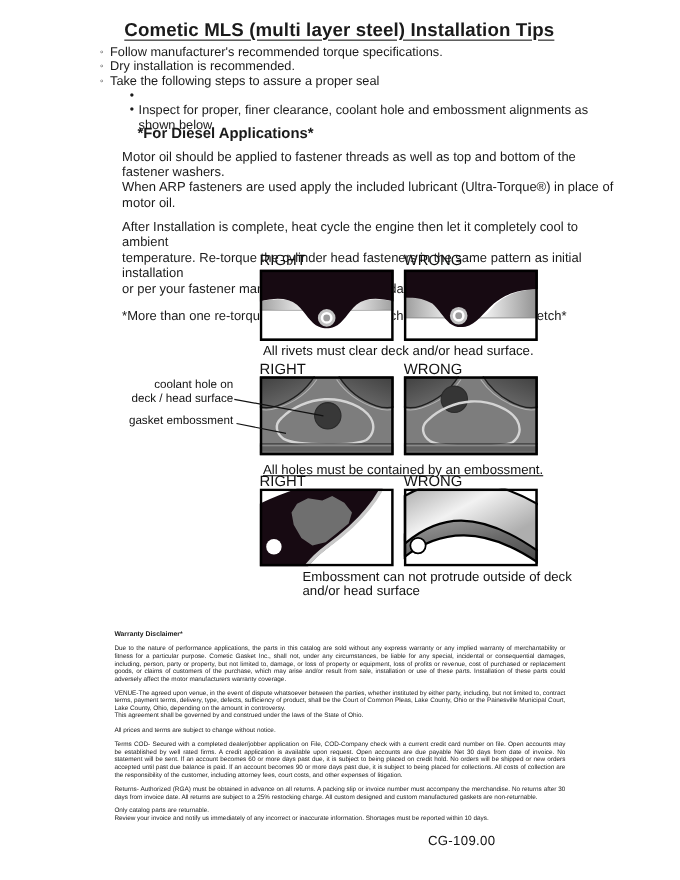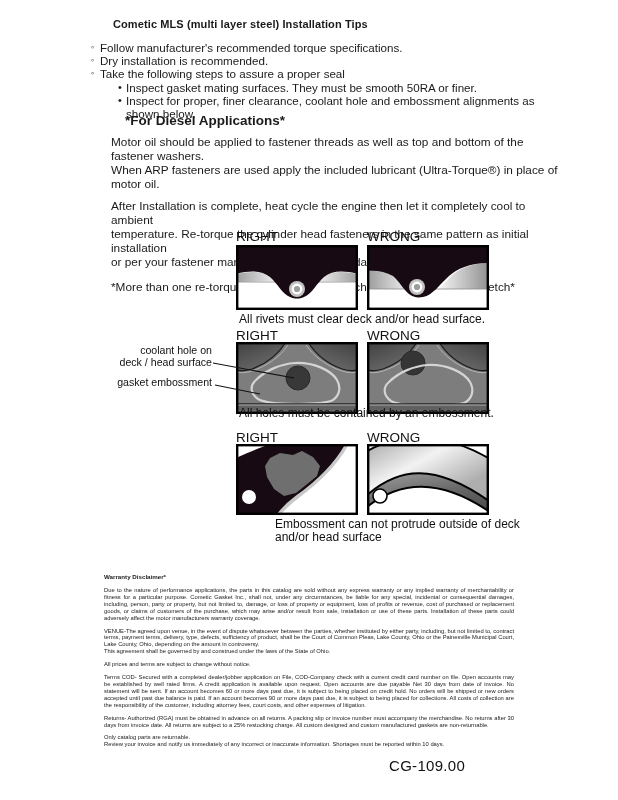--- a/index.html
+++ b/index.html
@@ -2,22 +2,22 @@
 <html><head>
 <meta charset="utf-8">
 <style>
   html,body{margin:0;padding:0;}
   body{
     width:618px;height:800px;background:#ffffff;position:relative;
     font-family:"Liberation Sans", sans-serif;color:#1a1a1a;overflow:hidden;
   }
   .abs{position:absolute;}
   
-  .title{left:113px;top:18px;font-size:11px;font-weight:bold;
-    text-underline-offset:3px;letter-spacing:.1px;}
+  .title{left:113px;top:18px;font-size:17px;font-weight:bold;
+    text-decoration:underline;text-underline-offset:3px;letter-spacing:.1px;}
   
   .bullets{left:91px;top:41px;font-size:11.6px;line-height:13.2px;width:470px;}
   .brow{display:flex;}
   .bm{width:9px;flex:0 0 9px;font-size:9px;line-height:13.2px;}
   .sub{margin-left:27px;}
   .sub .bm{width:8px;flex:0 0 8px;font-size:11px;}
   
   .diesel{left:111px;top:113px;width:452px;}
   .dh{font-size:13.5px;font-weight:bold;margin:0 0 7px 14px;}
   .dp{font-size:11.8px;line-height:14px;margin:0 0 8px 0;white-space:pre-line;}
@@ -29,21 +29,21 @@
   .dbox svg{display:block;}
   .dcap{position:absolute;font-size:12px;line-height:12.8px;white-space:pre-line;color:#111;}
   .callout{position:absolute;font-size:10.6px;line-height:12px;text-align:right;
     white-space:pre-line;color:#111;width:110px;}
   .leaders{position:absolute;left:0;top:0;pointer-events:none;}
   
   .warranty{left:104px;top:573px;width:410px;}
   .wh{font-size:6.2px;font-weight:bold;margin:0 0 7px 0;}
   .wp{font-size:5.8px;line-height:6.9px;margin:0 0 6px 0;text-align:justify;white-space:pre-line;}
   
-  .pagenum{left:389px;top:757px;font-size:15px;color:#111;letter-spacing:.3px;}
+  .pagenum{left:389px;top:757px;font-size:12px;color:#111;letter-spacing:.3px;}
 </style>
 </head>
 <body>
 
 <div class="abs title">Cometic MLS (multi layer steel) Installation Tips</div>
 
 <div class="abs bullets">
   <div class="brow">
     <span class="bm">◦</span>
     <span>Follow manufacturer's recommended torque specifications.</span>
@@ -51,21 +51,20 @@
   <div class="brow">
     <span class="bm">◦</span>
     <span>Dry installation is recommended.</span>
   </div>
   <div class="brow">
     <span class="bm">◦</span>
     <span>Take the following steps to assure a proper seal</span>
   </div>
   <div class="brow sub">
     <span class="bm">•</span>
-    <span>Inspect gasket mating surfaces.  They must be smooth 50RA or finer.</span>
   </div>
   <div class="brow sub">
     <span class="bm">•</span>
     <span>Inspect for proper, finer clearance, coolant hole and embossment alignments as shown below.</span>
   </div>
 </div>
 
 <div class="abs diesel">
   <div class="dh">*For Diesel Applications*</div>
   <p class="dp">Motor oil should be applied to fastener threads as well as top and bottom of the fastener washers.
@@ -191,21 +190,21 @@
       <circle cx="46" cy="21" r="12" fill="#353535" stroke="#2b2b2b" stroke-width="1"></circle>
       <path d="M24 59 C17 54 15 46 22 40 C32 30 47 24 61 23 C79 22 97 30 103 40 C107 47 106 55 99 60 C90 65 36 66 24 59 Z" stroke="#d4d4d4" stroke-width="2.2" fill="none"></path>
       <line x1="0" y1="61.5" x2="122" y2="61.5" stroke="#2a2a2a" stroke-width="0.8"></line>
       <rect x="0" y="62" width="122" height="10" fill="#616161"></rect>
       <line x1="0" y1="63.2" x2="122" y2="63.2" stroke="#989898" stroke-width="1"></line>
       <line x1="0" y1="69" x2="122" y2="69" stroke="#8a8a8a" stroke-width="0.8" opacity="0.7"></line>
       <rect x="1.2" y="1.2" width="119.6" height="69.6" fill="none" stroke="#000000" stroke-width="2.4"></rect>
     </svg>
   </div>
 
-  <div class="dcap" style="left:139px;top:179px;">All holes must be contained by an embossment.</div>
+  <div class="dcap" style="left:139px;top:193px;text-decoration:underline;">All holes must be contained by an embossment.</div>
 
   <div class="dlabel" style="left:136px;top:202px;">RIGHT</div>
   <div class="dlabel" style="left:267px;top:202px;">WRONG</div>
 
   <div class="dbox" style="left:136px;top:216px;">
     <svg width="122" height="71" viewBox="0 0 122 71">
       <rect width="122" height="71" fill="#ffffff"></rect>
       <path d="M0 14 C12 8 24 4 34 0 L112 0 C100 22 80 40 62 54 C54 60 48 66 44 71 L0 71 Z" fill="#170a12"></path>
       <path d="M110 2 C98 23 79 40 61 53 C53 59 47 65 43 70" stroke="#c9c9c9" stroke-width="3.4" fill="none"></path>
       <path d="M34 14 L44 9 L57 11 L66 7 L77 13 L84 22 L81 32 L70 41 L60 49 L48 52 L38 45 L31 33 L29 22 Z" fill="#6f6f6f"></path>

